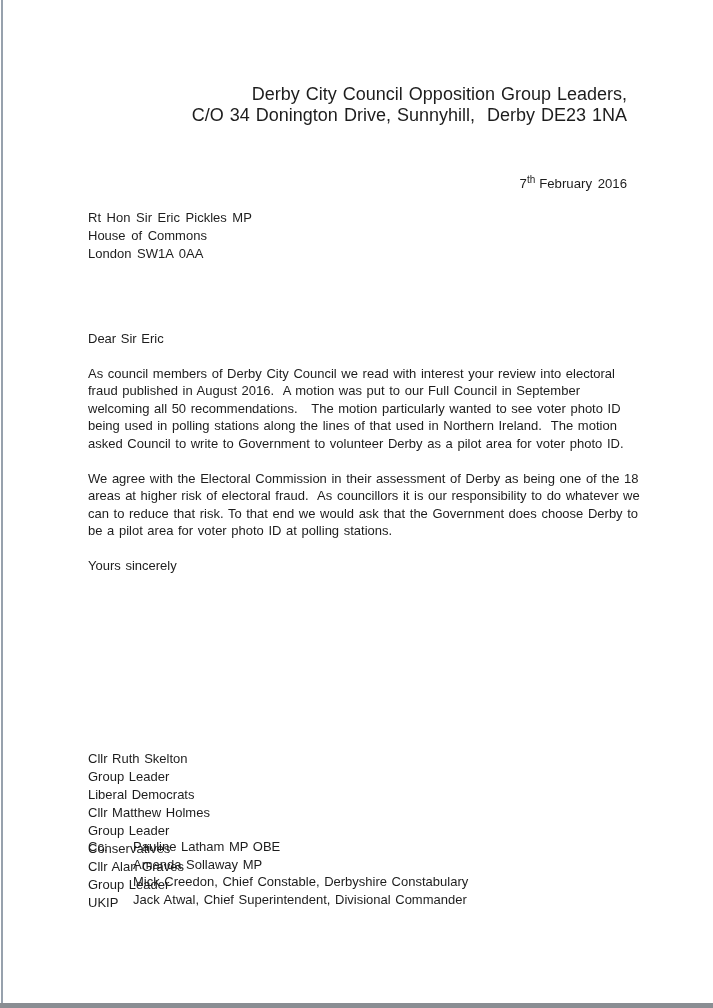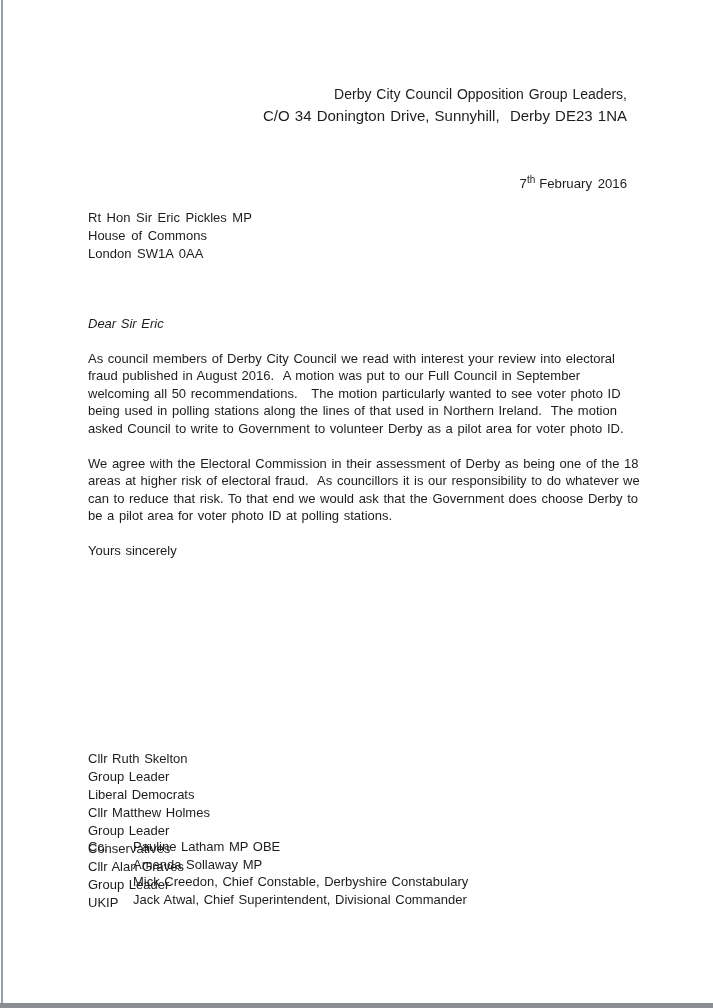--- a/index.html
+++ b/index.html
@@ -34,25 +34,25 @@
     background: #8a8e93;
   }
   .letterhead {
     position: absolute;
     top: 84px;
     right: 86px;
     text-align: right;
     word-spacing: 1px;
   }
   .letterhead .org {
-    font-size: 14px;
+    font-size: 18px;
     line-height: 20px;
   }
   .letterhead .addr {
-    font-size: 15px;
+    font-size: 18px;
     line-height: 17px;
     margin-top: 3px;
     white-space: pre-wrap;
   }
   .date-line {
     position: absolute;
     top: 176px;
     right: 86px;
     font-size: 13.2px;
     word-spacing: 2px;
@@ -74,22 +74,21 @@
   }
   .letter-body {
     position: absolute;
     left: 88px;
     top: 314px;
     width: 556px;
     line-height: 17.6px;
     word-spacing: 1px;
   }
   .letter-body .salutation {
-    margin: 1px 0 17px 0;
-    font-style: italic;
+    margin: 16px 0 17px 0;
   }
   .letter-body p {
     margin: 0 0 17px 0;
     white-space: pre-wrap;
   }
   .letter-body .closing {
     margin-top: 2px;
   }
   .signatures {
     position: absolute;

